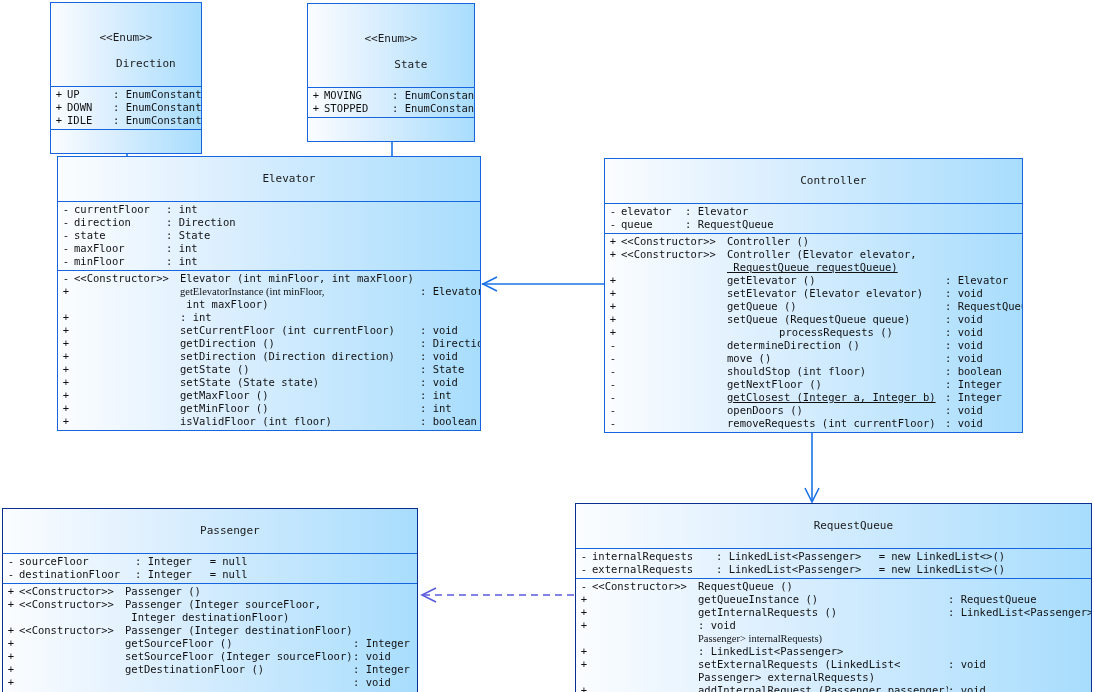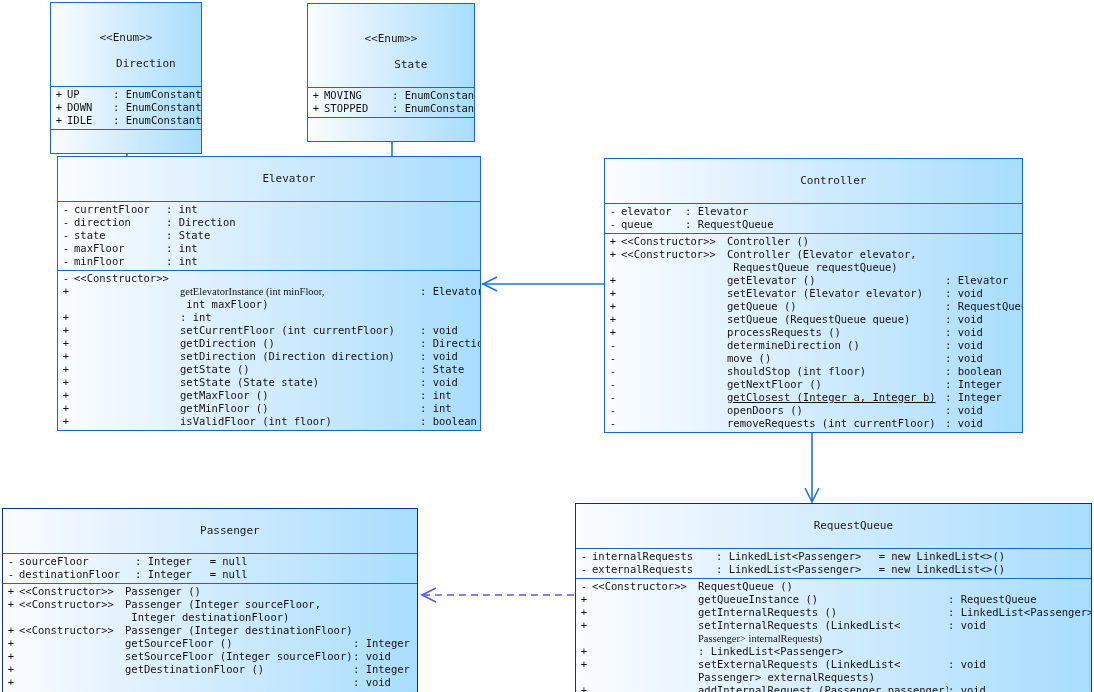--- a/index.html
+++ b/index.html
@@ -163,21 +163,21 @@
       <div class="row">
         <span class="vis">-</span>
         <span class="nm"><span style="display:inline-block;width:92px">maxFloor</span>: <span>int</span></span>
       </div>
       <div class="row">
         <span class="vis">-</span>
         <span class="nm"><span style="display:inline-block;width:92px">minFloor</span>: <span>int</span></span>
       </div>
     </div>
     <div class="uml-compartment" id="ops-elevator">
-        <div class="row"><span class="vis">-</span><span class="stereo-col" style="width: 106px; flex: 0 0 106px;">&lt;&lt;Constructor&gt;&gt;</span><span class="ty"></span></div>
+        <div class="row"><span class="vis">-</span><span class="stereo-col" style="width: 106px; flex: 0 0 106px;">&lt;&lt;Constructor&gt;&gt;</span><span class="nm" style="flex: 0 0 240px;">Elevator (int minFloor, int maxFloor)</span><span class="ty"></span></div>
         <div class="row"><span class="vis">+</span><span class="stereo-col" style="width: 106px; flex: 0 0 106px;"></span><span class="nm" style="flex: 0 0 240px; font-family: Liberation Serif, serif;">getElevatorInstance (int minFloor,</span><span class="ty">: Elevator</span></div>
         <div class="row"><span class="vis"> </span><span class="stereo-col" style="width: 106px; flex: 0 0 106px;"></span><span class="nm" style="flex: 0 0 240px;"> int maxFloor)</span><span class="ty"></span></div>
         <div class="row"><span class="vis">+</span><span class="stereo-col" style="width: 106px; flex: 0 0 106px;"></span><span class="ty">: int</span></div>
         <div class="row"><span class="vis">+</span><span class="stereo-col" style="width: 106px; flex: 0 0 106px;"></span><span class="nm" style="flex: 0 0 240px;">setCurrentFloor (int currentFloor)</span><span class="ty">: void</span></div>
         <div class="row"><span class="vis">+</span><span class="stereo-col" style="width: 106px; flex: 0 0 106px;"></span><span class="nm" style="flex: 0 0 240px;">getDirection ()</span><span class="ty">: Direction</span></div>
         <div class="row"><span class="vis">+</span><span class="stereo-col" style="width: 106px; flex: 0 0 106px;"></span><span class="nm" style="flex: 0 0 240px;">setDirection (Direction direction)</span><span class="ty">: void</span></div>
         <div class="row"><span class="vis">+</span><span class="stereo-col" style="width: 106px; flex: 0 0 106px;"></span><span class="nm" style="flex: 0 0 240px;">getState ()</span><span class="ty">: State</span></div>
         <div class="row"><span class="vis">+</span><span class="stereo-col" style="width: 106px; flex: 0 0 106px;"></span><span class="nm" style="flex: 0 0 240px;">setState (State state)</span><span class="ty">: void</span></div>
         <div class="row"><span class="vis">+</span><span class="stereo-col" style="width: 106px; flex: 0 0 106px;"></span><span class="nm" style="flex: 0 0 240px;">getMaxFloor ()</span><span class="ty">: int</span></div>
         <div class="row"><span class="vis">+</span><span class="stereo-col" style="width: 106px; flex: 0 0 106px;"></span><span class="nm" style="flex: 0 0 240px;">getMinFloor ()</span><span class="ty">: int</span></div>
@@ -195,26 +195,26 @@
         <span class="nm"><span style="display:inline-block;width:64px">elevator</span>: <span>Elevator</span></span>
       </div>
       <div class="row">
         <span class="vis">-</span>
         <span class="nm"><span style="display:inline-block;width:64px">queue</span>: <span>RequestQueue</span></span>
       </div>
     </div>
     <div class="uml-compartment" id="ops-controller">
         <div class="row"><span class="vis">+</span><span class="stereo-col" style="width: 106px; flex: 0 0 106px;">&lt;&lt;Constructor&gt;&gt;</span><span class="nm" style="flex: 0 0 218px;">Controller ()</span><span class="ty"></span></div>
         <div class="row"><span class="vis">+</span><span class="stereo-col" style="width: 106px; flex: 0 0 106px;">&lt;&lt;Constructor&gt;&gt;</span><span class="nm" style="flex: 0 0 218px;">Controller (Elevator elevator,</span><span class="ty"></span></div>
-        <div class="row"><span class="vis"> </span><span class="stereo-col" style="width: 106px; flex: 0 0 106px;"></span><span class="nm" style="flex: 0 0 218px;"> RequestQueue requestQueue)</span><span class="ty"></span></div>
+        <div class="row"><span class="vis"> </span><span class="stereo-col" style="width: 106px; flex: 0 0 106px;"></span><span class="nm" style="flex: 0 0 218px; text-decoration: underline;"> RequestQueue requestQueue)</span><span class="ty"></span></div>
         <div class="row"><span class="vis">+</span><span class="stereo-col" style="width: 106px; flex: 0 0 106px;"></span><span class="nm" style="flex: 0 0 218px;">getElevator ()</span><span class="ty">: Elevator</span></div>
         <div class="row"><span class="vis">+</span><span class="stereo-col" style="width: 106px; flex: 0 0 106px;"></span><span class="nm" style="flex: 0 0 218px;">setElevator (Elevator elevator)</span><span class="ty">: void</span></div>
         <div class="row"><span class="vis">+</span><span class="stereo-col" style="width: 106px; flex: 0 0 106px;"></span><span class="nm" style="flex: 0 0 218px;">getQueue ()</span><span class="ty">: RequestQueue</span></div>
         <div class="row"><span class="vis">+</span><span class="stereo-col" style="width: 106px; flex: 0 0 106px;"></span><span class="nm" style="flex: 0 0 218px;">setQueue (RequestQueue queue)</span><span class="ty">: void</span></div>
-        <div class="row"><span class="vis">+</span><span class="stereo-col" style="width: 106px; flex: 0 0 106px;"></span><span class="nm" style="flex: 0 0 218px;">processRequests ()</span><span class="ty">: void</span></div>
+        <div class="row"><span class="vis">+</span><span class="stereo-col" style="width: 106px; flex: 0 0 106px;"></span><span class="nm" style="flex: 0 0 218px; text-align: center;">processRequests ()</span><span class="ty">: void</span></div>
         <div class="row"><span class="vis">-</span><span class="stereo-col" style="width: 106px; flex: 0 0 106px;"></span><span class="nm" style="flex: 0 0 218px;">determineDirection ()</span><span class="ty">: void</span></div>
         <div class="row"><span class="vis">-</span><span class="stereo-col" style="width: 106px; flex: 0 0 106px;"></span><span class="nm" style="flex: 0 0 218px;">move ()</span><span class="ty">: void</span></div>
         <div class="row"><span class="vis">-</span><span class="stereo-col" style="width: 106px; flex: 0 0 106px;"></span><span class="nm" style="flex: 0 0 218px;">shouldStop (int floor)</span><span class="ty">: boolean</span></div>
         <div class="row"><span class="vis">-</span><span class="stereo-col" style="width: 106px; flex: 0 0 106px;"></span><span class="nm" style="flex: 0 0 218px;">getNextFloor ()</span><span class="ty">: Integer</span></div>
         <div class="row"><span class="vis">-</span><span class="stereo-col" style="width: 106px; flex: 0 0 106px;"></span><span class="nm" style="flex: 0 0 218px; text-decoration: underline;">getClosest (Integer a, Integer b)</span><span class="ty">: Integer</span></div>
         <div class="row"><span class="vis">-</span><span class="stereo-col" style="width: 106px; flex: 0 0 106px;"></span><span class="nm" style="flex: 0 0 218px;">openDoors ()</span><span class="ty">: void</span></div>
         <div class="row"><span class="vis">-</span><span class="stereo-col" style="width: 106px; flex: 0 0 106px;"></span><span class="nm" style="flex: 0 0 218px;">removeRequests (int currentFloor)</span><span class="ty">: void</span></div>
       </div>
   </div>
 
@@ -256,21 +256,21 @@
       </div>
       <div class="row">
         <span class="vis">-</span>
         <span class="nm"><span style="display:inline-block;width:124px">externalRequests</span>: <span style="display:inline-block;width:150px">LinkedList&lt;Passenger&gt;</span><span>= new LinkedList&lt;&gt;()</span></span>
       </div>
     </div>
     <div class="uml-compartment" id="ops-requestqueue">
         <div class="row"><span class="vis">-</span><span class="stereo-col" style="width: 106px; flex: 0 0 106px;">&lt;&lt;Constructor&gt;&gt;</span><span class="nm" style="flex: 0 0 250px;">RequestQueue ()</span><span class="ty"></span></div>
         <div class="row"><span class="vis">+</span><span class="stereo-col" style="width: 106px; flex: 0 0 106px;"></span><span class="nm" style="flex: 0 0 250px;">getQueueInstance ()</span><span class="ty">: RequestQueue</span></div>
         <div class="row"><span class="vis">+</span><span class="stereo-col" style="width: 106px; flex: 0 0 106px;"></span><span class="nm" style="flex: 0 0 250px;">getInternalRequests ()</span><span class="ty">: LinkedList&lt;Passenger&gt;</span></div>
-        <div class="row"><span class="vis">+</span><span class="stereo-col" style="width: 106px; flex: 0 0 106px;"></span><span class="nm" style="flex: 0 0 250px;">setInternalRequests (LinkedList&lt;</span><span class="ty">: void</span></div>
+        <div class="row"><span class="vis">+</span><span class="stereo-col" style="width: 106px; flex: 0 0 106px;"></span><span class="ty">: void</span></div>
         <div class="row"><span class="vis"> </span><span class="stereo-col" style="width: 106px; flex: 0 0 106px;"></span><span class="nm" style="flex: 0 0 250px; font-family: Liberation Serif, serif;">Passenger&gt; internalRequests)</span><span class="ty"></span></div>
         <div class="row"><span class="vis">+</span><span class="stereo-col" style="width: 106px; flex: 0 0 106px;"></span><span class="ty">: LinkedList&lt;Passenger&gt;</span></div>
         <div class="row"><span class="vis">+</span><span class="stereo-col" style="width: 106px; flex: 0 0 106px;"></span><span class="nm" style="flex: 0 0 250px;">setExternalRequests (LinkedList&lt;</span><span class="ty">: void</span></div>
         <div class="row"><span class="vis"> </span><span class="stereo-col" style="width: 106px; flex: 0 0 106px;"></span><span class="nm" style="flex: 0 0 250px;">Passenger&gt; externalRequests)</span><span class="ty"></span></div>
         <div class="row"><span class="vis">+</span><span class="stereo-col" style="width: 106px; flex: 0 0 106px;"></span><span class="nm" style="flex: 0 0 250px;">addInternalRequest (Passenger passenger)</span><span class="ty">: void</span></div>
       </div>
   </div>
 
 </div>
 

